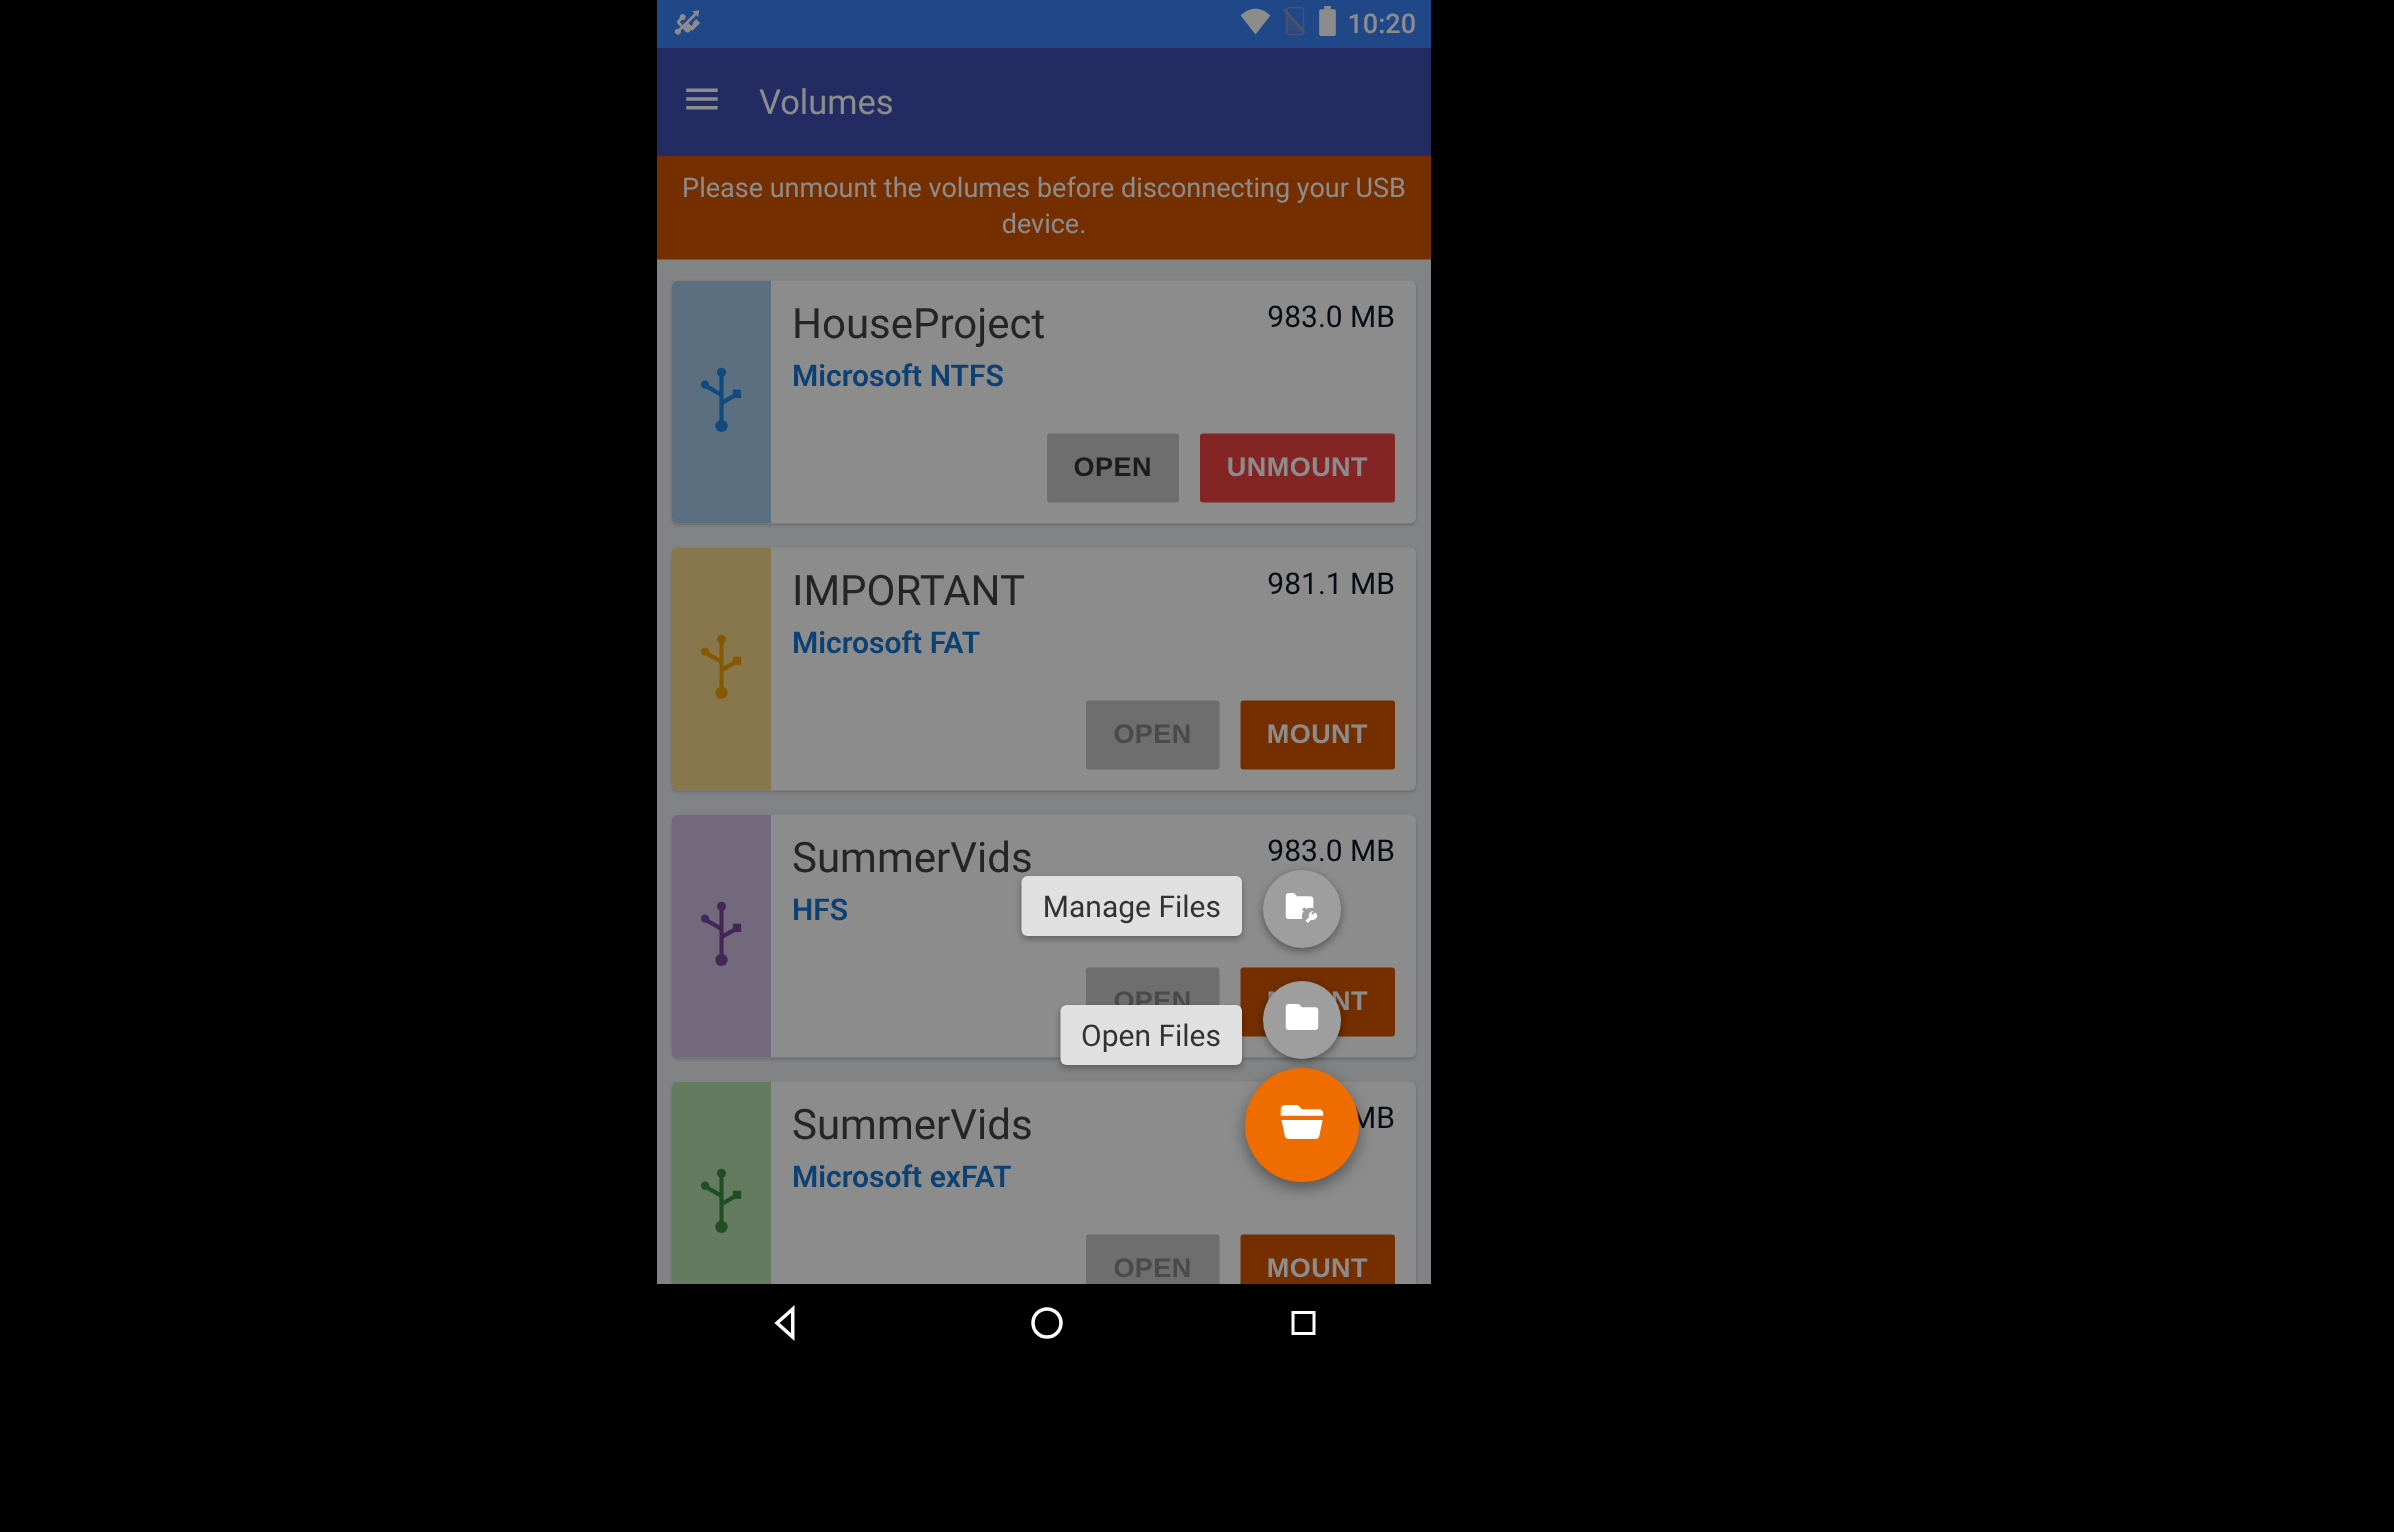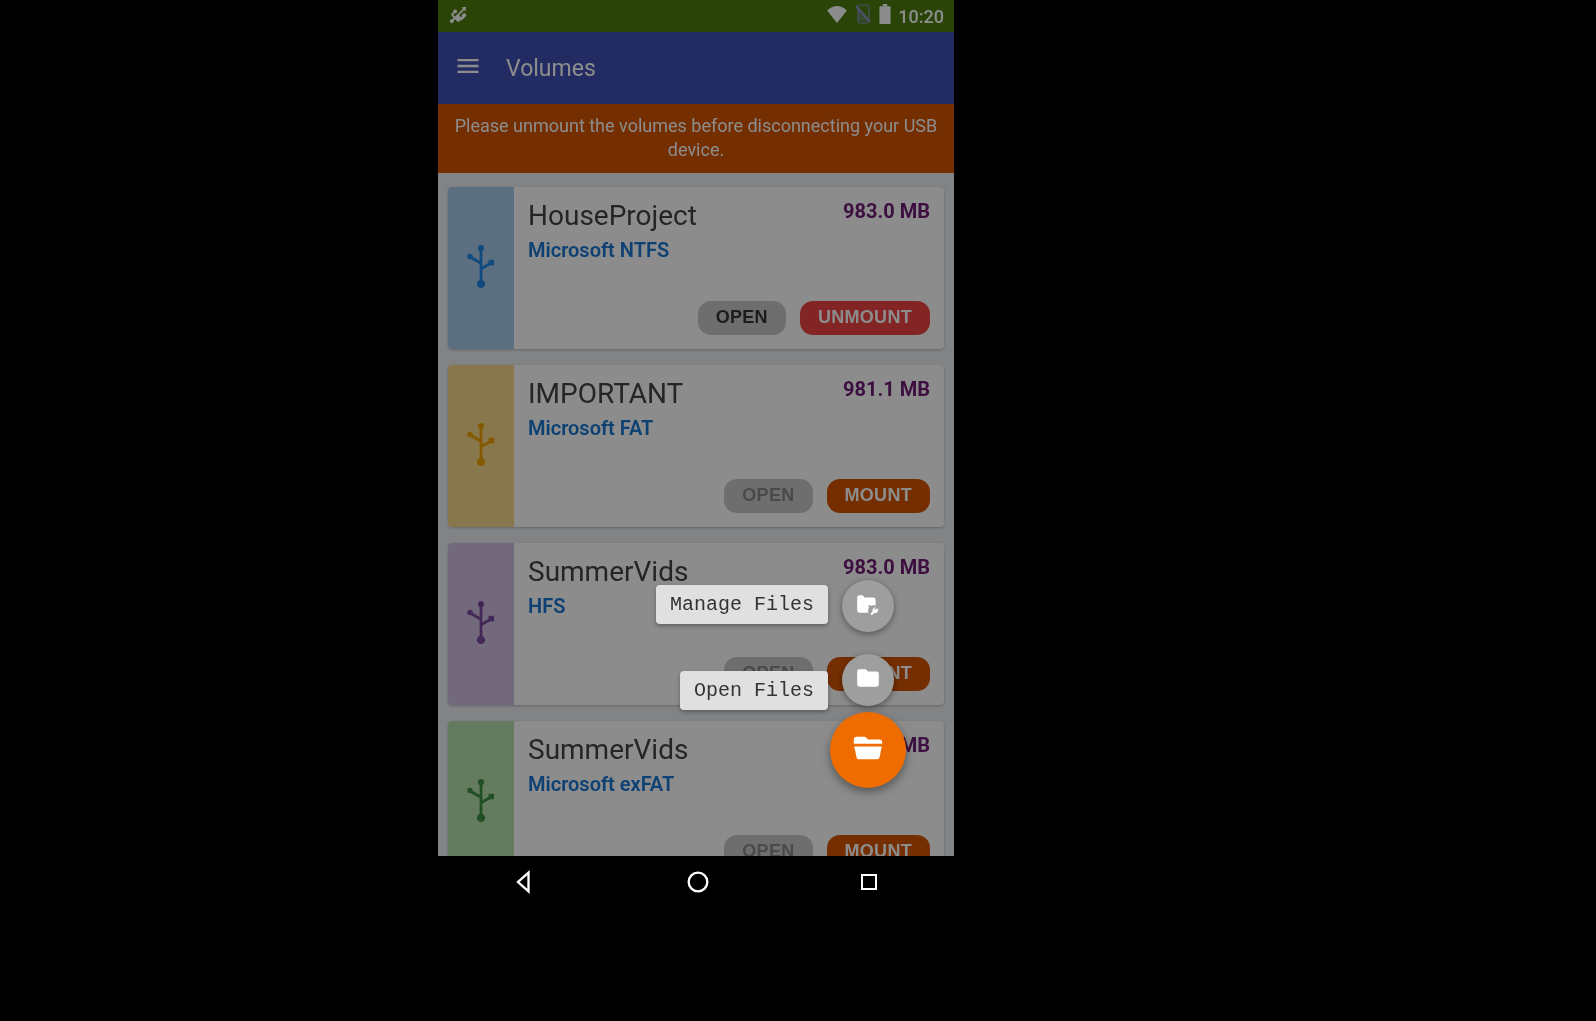--- a/index.html
+++ b/index.html
@@ -16,21 +16,21 @@
     left: 438px;
     top: 0;
     width: 516px;
     height: 912px;
     background: #eceff1;
     overflow: hidden;
   }
   
   .statusbar {
     height: 32px;
-    background: #4d7c0f;
+    background: #3b82f6;
     display: flex;
     align-items: center;
     justify-content: space-between;
     padding: 0 10px;
     color: #fff;
     font-size: 18px;
     font-weight: 500;
   }
   .statusbar .left, .statusbar .right { display: flex; align-items: center; gap: 6px; }
   
@@ -83,36 +83,36 @@
     padding: 12px 14px 14px 14px;
     display: flex;
     flex-direction: column;
   }
   .card .row1 {
     display: flex;
     justify-content: space-between;
     align-items: flex-start;
   }
   .vol-name { font-size: 28px; color: #444; }
-  .vol-size { font-size: 20px; color: #701a75; font-weight: 700; white-space: nowrap; }
+  .vol-size { font-size: 20px; color: #0f172a; font-weight: 400; white-space: nowrap; }
   .vol-fs   { font-size: 20px; color: #1976d2; font-weight: 600; margin-top: 6px; }
   .card .actions {
     margin-top: auto;
     display: flex;
     justify-content: flex-end;
     gap: 14px;
   }
   .btn {
     border: none;
-    height: 34px;
+    height: 46px;
     padding: 0 18px;
     font-size: 18px;
     font-weight: 700;
     letter-spacing: .3px;
-    border-radius: 13px;
+    border-radius: 2px;
     cursor: pointer;
   }
   .btn.open     { background: #c8c8c8; color: #333; }
   .btn.open.disabled { color: #888; }
   .btn.unmount  { background: #ef4444; color: #fff; }
   .btn.mount    { background: #d35400; color: #fff; }
 
   
   .dim {
     position: absolute;
@@ -151,21 +151,20 @@
   .mini-fab.two { right: 60px; bottom: 206px; }
   .fab-label {
     position: absolute;
     background: #e0e0e0;
     color: #333;
     font-size: 20px;
     padding: 8px 14px;
     border-radius: 4px;
     box-shadow: 0 2px 4px rgba(0,0,0,.3);
     white-space: nowrap;
-    font-family: Liberation Mono, monospace;
   }
   .fab-label.one { right: 126px; bottom: 288px; }
   .fab-label.two { right: 126px; bottom: 202px; }
 
   
   .navbar {
     position: absolute;
     bottom: 0;
     left: 0;
     right: 0;

